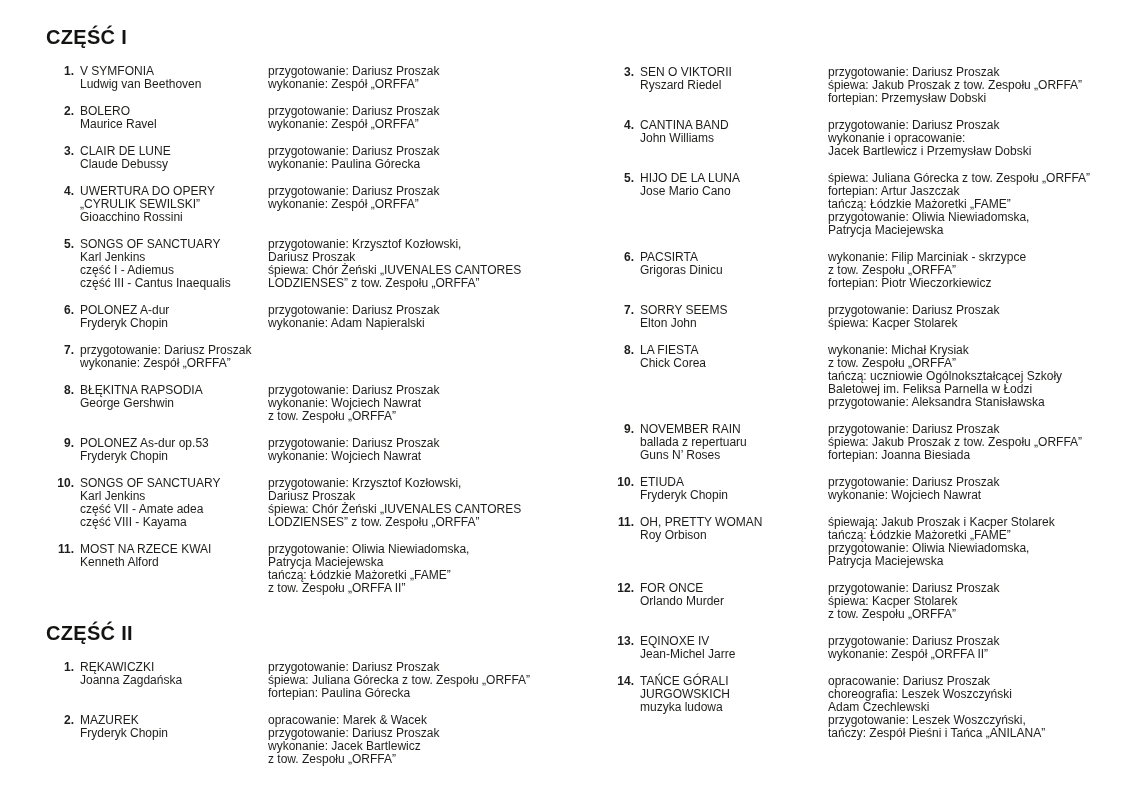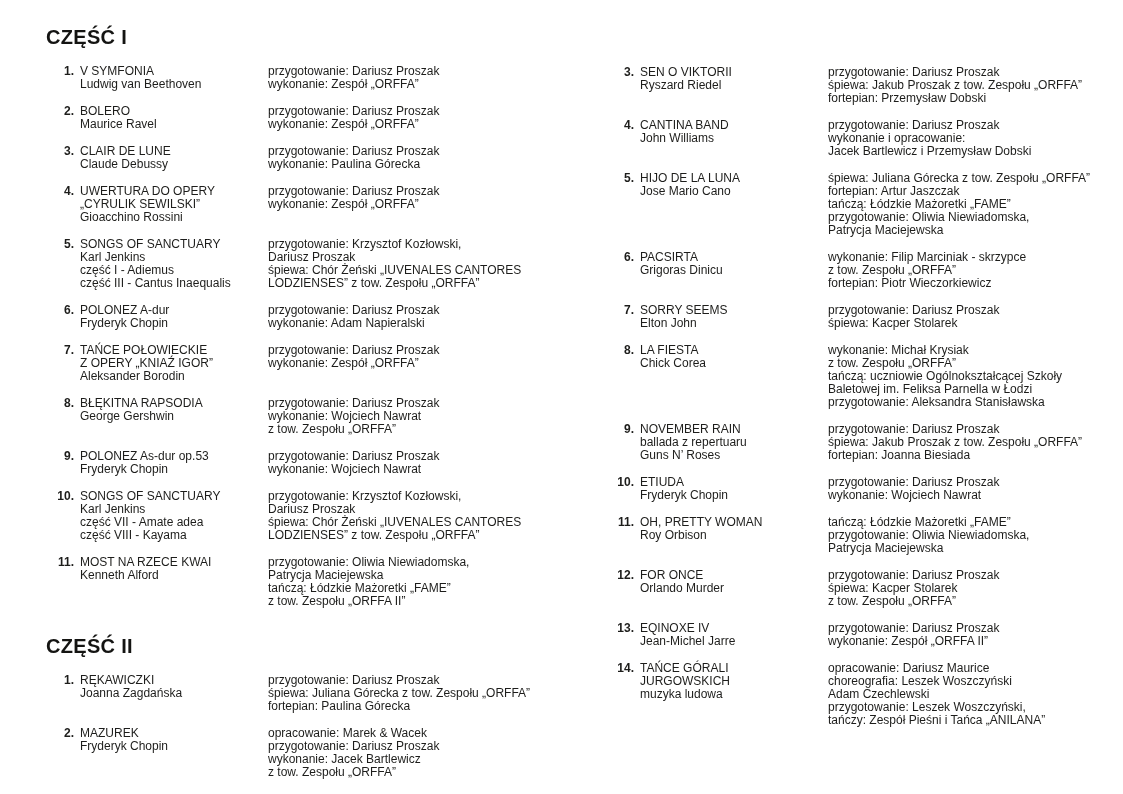--- a/index.html
+++ b/index.html
@@ -134,25 +134,20 @@
             <div class="line bold">POLONEZ A-dur</div>
             <div class="line italic">Fryderyk Chopin</div>
           </div>
           <div class="details">
             <div class="line">przygotowanie: Dariusz Proszak</div>
             <div class="line">wykonanie: Adam Napieralski</div>
           </div>
         </div>
         <div class="item">
           <div class="num">7.</div>
-          <div class="title-block">
-            <div class="line bold">TAŃCE POŁOWIECKIE</div>
-            <div class="line bold">Z OPERY „KNIAŹ IGOR”</div>
-            <div class="line italic">Aleksander Borodin</div>
-          </div>
           <div class="details">
             <div class="line">przygotowanie: Dariusz Proszak</div>
             <div class="line">wykonanie: Zespół „ORFFA”</div>
           </div>
         </div>
         <div class="item">
           <div class="num">8.</div>
           <div class="title-block">
             <div class="line bold">BŁĘKITNA RAPSODIA</div>
             <div class="line italic">George Gershwin</div>
@@ -333,20 +328,21 @@
             <div class="line">wykonanie: Wojciech Nawrat</div>
           </div>
         </div>
         <div class="item">
           <div class="num">11.</div>
           <div class="title-block">
             <div class="line bold">OH, PRETTY WOMAN</div>
             <div class="line italic">Roy Orbison</div>
           </div>
           <div class="details">
+            <div class="line">śpiewają: Jakub Proszak i Kacper Stolarek</div>
             <div class="line">tańczą: Łódzkie Mażoretki „FAME”</div>
             <div class="line">przygotowanie: Oliwia Niewiadomska,</div>
             <div class="line">Patrycja Maciejewska</div>
           </div>
         </div>
         <div class="item">
           <div class="num">12.</div>
           <div class="title-block">
             <div class="line bold">FOR ONCE</div>
             <div class="line italic">Orlando Murder</div>
@@ -369,21 +365,21 @@
           </div>
         </div>
         <div class="item">
           <div class="num">14.</div>
           <div class="title-block">
             <div class="line bold">TAŃCE GÓRALI</div>
             <div class="line bold">JURGOWSKICH</div>
             <div class="line italic">muzyka ludowa</div>
           </div>
           <div class="details">
-            <div class="line">opracowanie: Dariusz Maurice</div>
+            <div class="line">opracowanie: Dariusz Proszak</div>
             <div class="line">choreografia: Leszek Woszczyński</div>
             <div class="line">Adam Czechlewski</div>
             <div class="line">przygotowanie: Leszek Woszczyński,</div>
             <div class="line">tańczy: Zespół Pieśni i Tańca „ANILANA”</div>
           </div>
         </div>
       </div>
   </div>
 </div>
 

